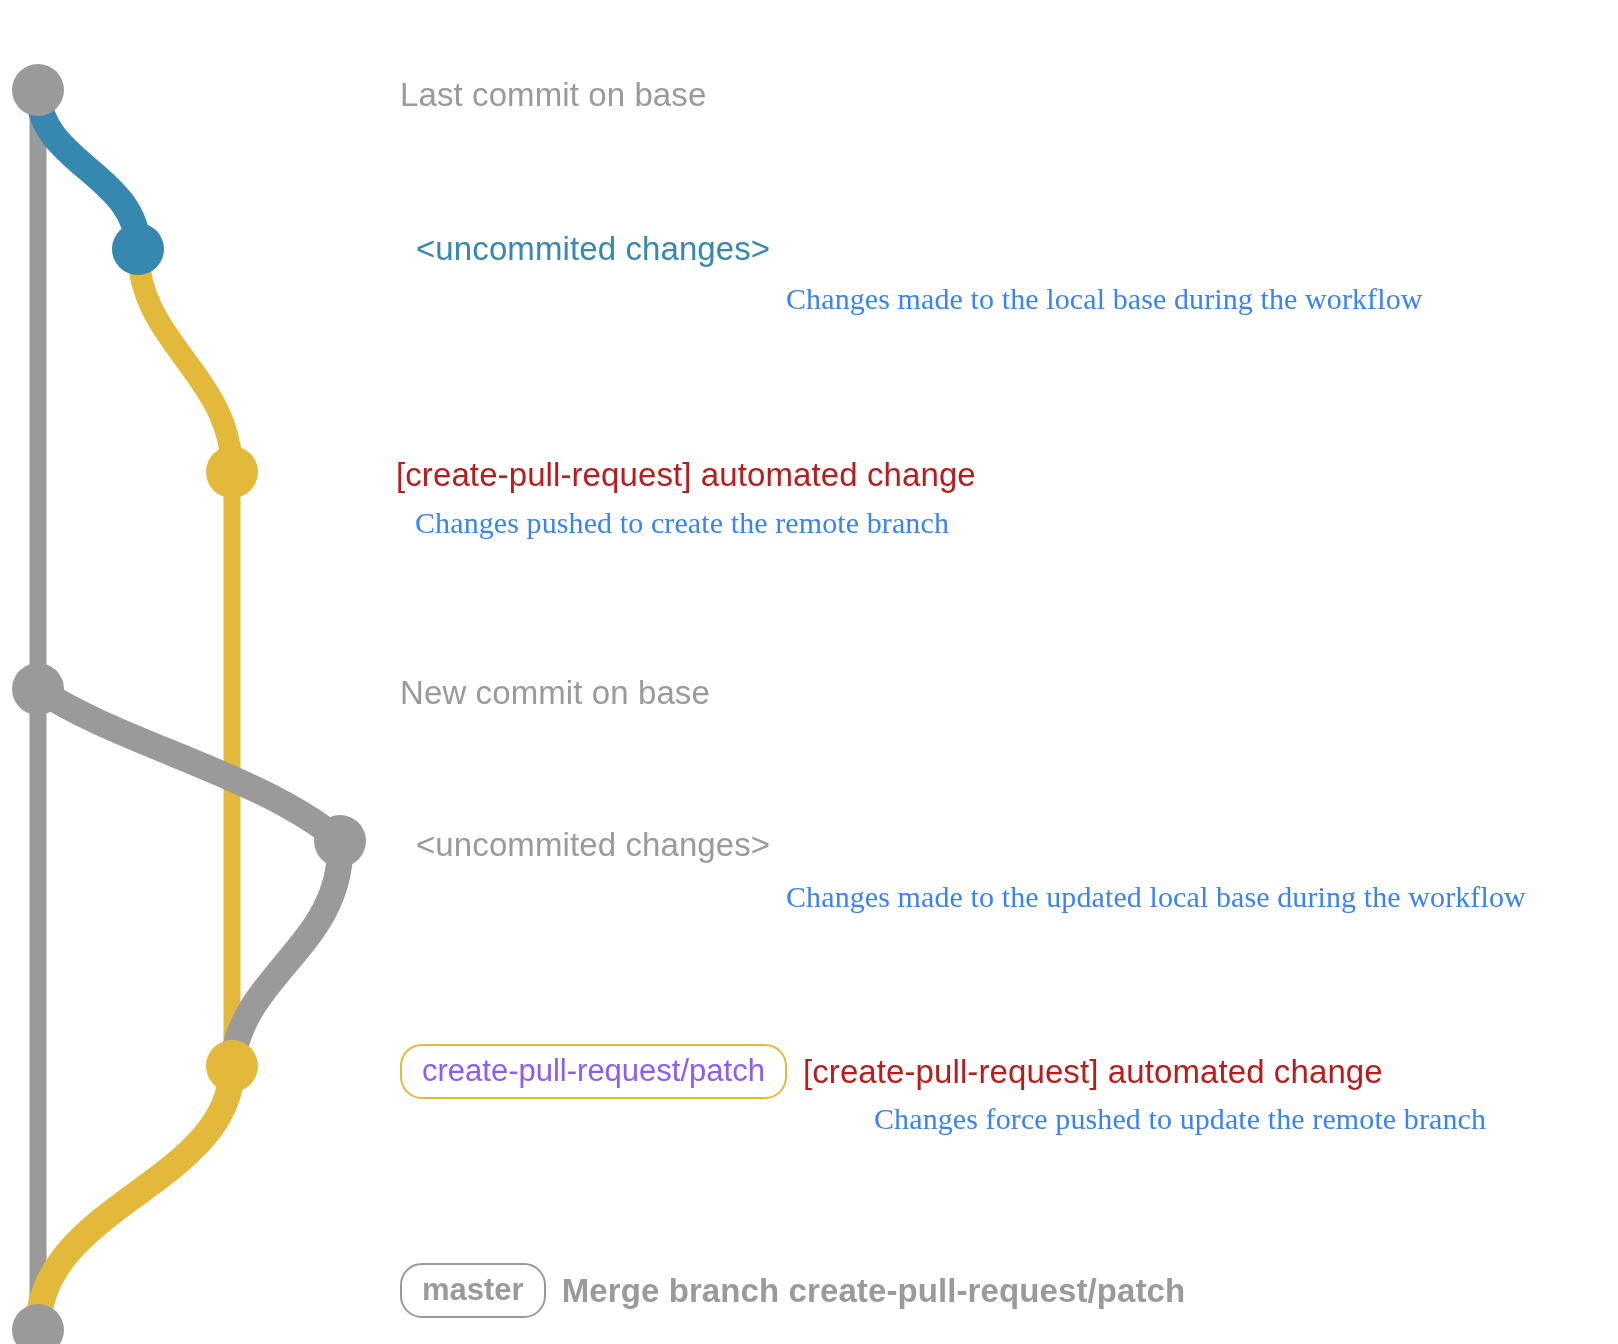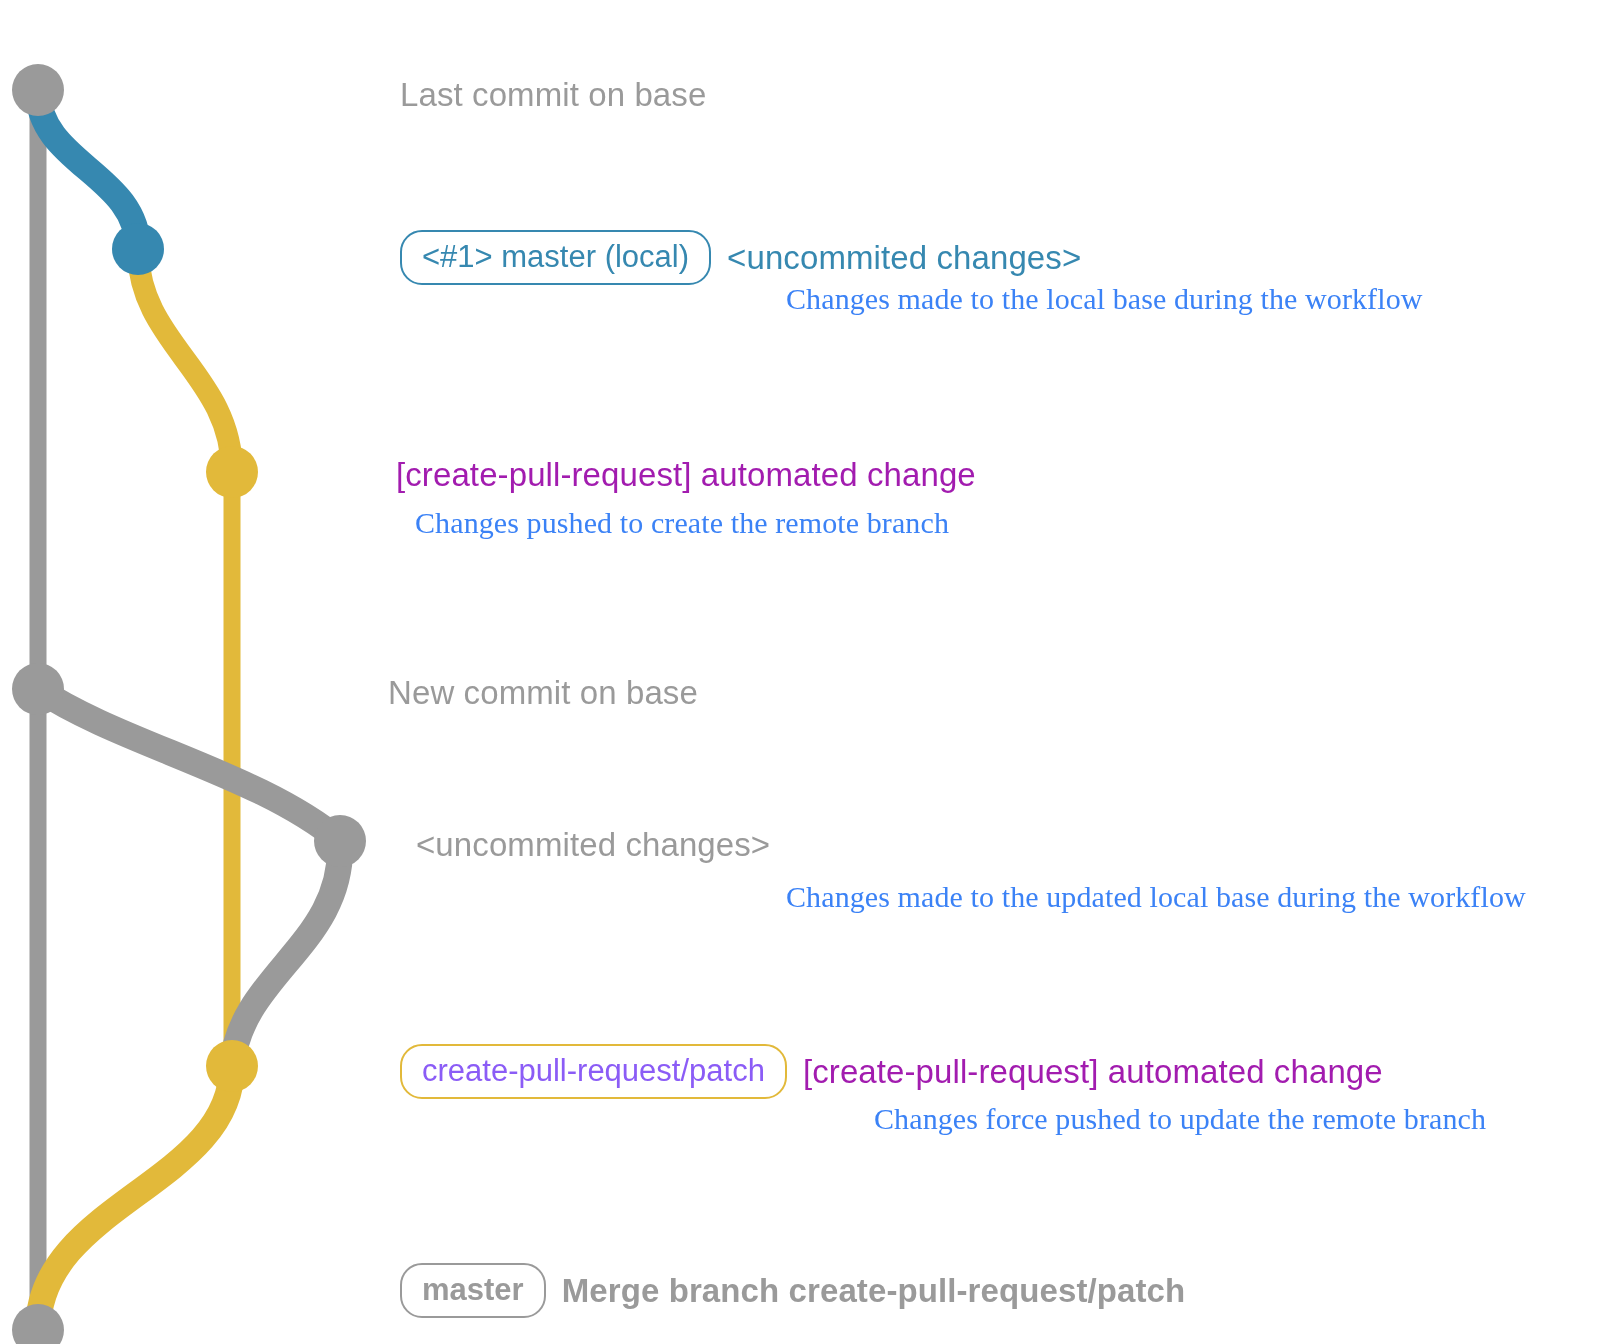--- a/index.html
+++ b/index.html
@@ -32,21 +32,21 @@
     align-items: center;
     white-space: nowrap;
   }
   .headline {
     font-family: "Liberation Sans", sans-serif;
     font-size: 33px;
     letter-spacing: 0.1px;
   }
   .headline.gray  { color: #9a9a9a; }
   .headline.blue  { color: #3688b0; }
-  .headline.gold  { color: #a21caf; }
+  .headline.gold  { color: #b91c1c; }
 
   .badge {
     font-family: "Liberation Sans", sans-serif;
     font-size: 31px;
     border: 2.4px solid #9a9a9a;
     border-radius: 22px;
     padding: 9px 20px 11px 20px;
     color: #9a9a9a;
     line-height: 1;
     background: transparent;
@@ -93,32 +93,31 @@
     <circle cx="340" cy="797" r="26" fill="#9a9a9a"></circle>
     <circle cx="232" cy="1022" r="26" fill="#e2b93a"></circle>
     <circle cx="38" cy="1286" r="26" fill="#9a9a9a"></circle>
   </svg>
 
   <div class="row" style="left:400px; top:32px;">
     <span class="headline gray">Last commit on base</span>
   </div>
 
   <div class="row" style="left:400px; top:186px;">
-    <span class="badge blue">&lt;#1&gt; master (local)</span>
     <span class="badge-gap"></span>
     <span class="headline blue">&lt;uncommited changes&gt;</span>
   </div>
   <div class="desc" style="left:786px; top:238px;">Changes made to the local base during the workflow</div>
 
   <div class="row" style="left:396px; top:412px;">
     <span class="headline gold">[create-pull-request] automated change</span>
   </div>
   <div class="desc" style="left:415px; top:462px;text-align:right;">Changes pushed to create the remote branch</div>
 
-  <div class="row" style="left:388px; top:630px;">
+  <div class="row" style="left:400px; top:630px;">
     <span class="headline gray">New commit on base</span>
   </div>
 
   <div class="row" style="left:400px; top:782px;">
     <span class="badge-gap"></span>
     <span class="headline gray">&lt;uncommited changes&gt;</span>
   </div>
   <div class="desc" style="left:786px; top:836px;">Changes made to the updated local base during the workflow</div>
 
   <div class="row" style="left:400px; top:1000px;">

